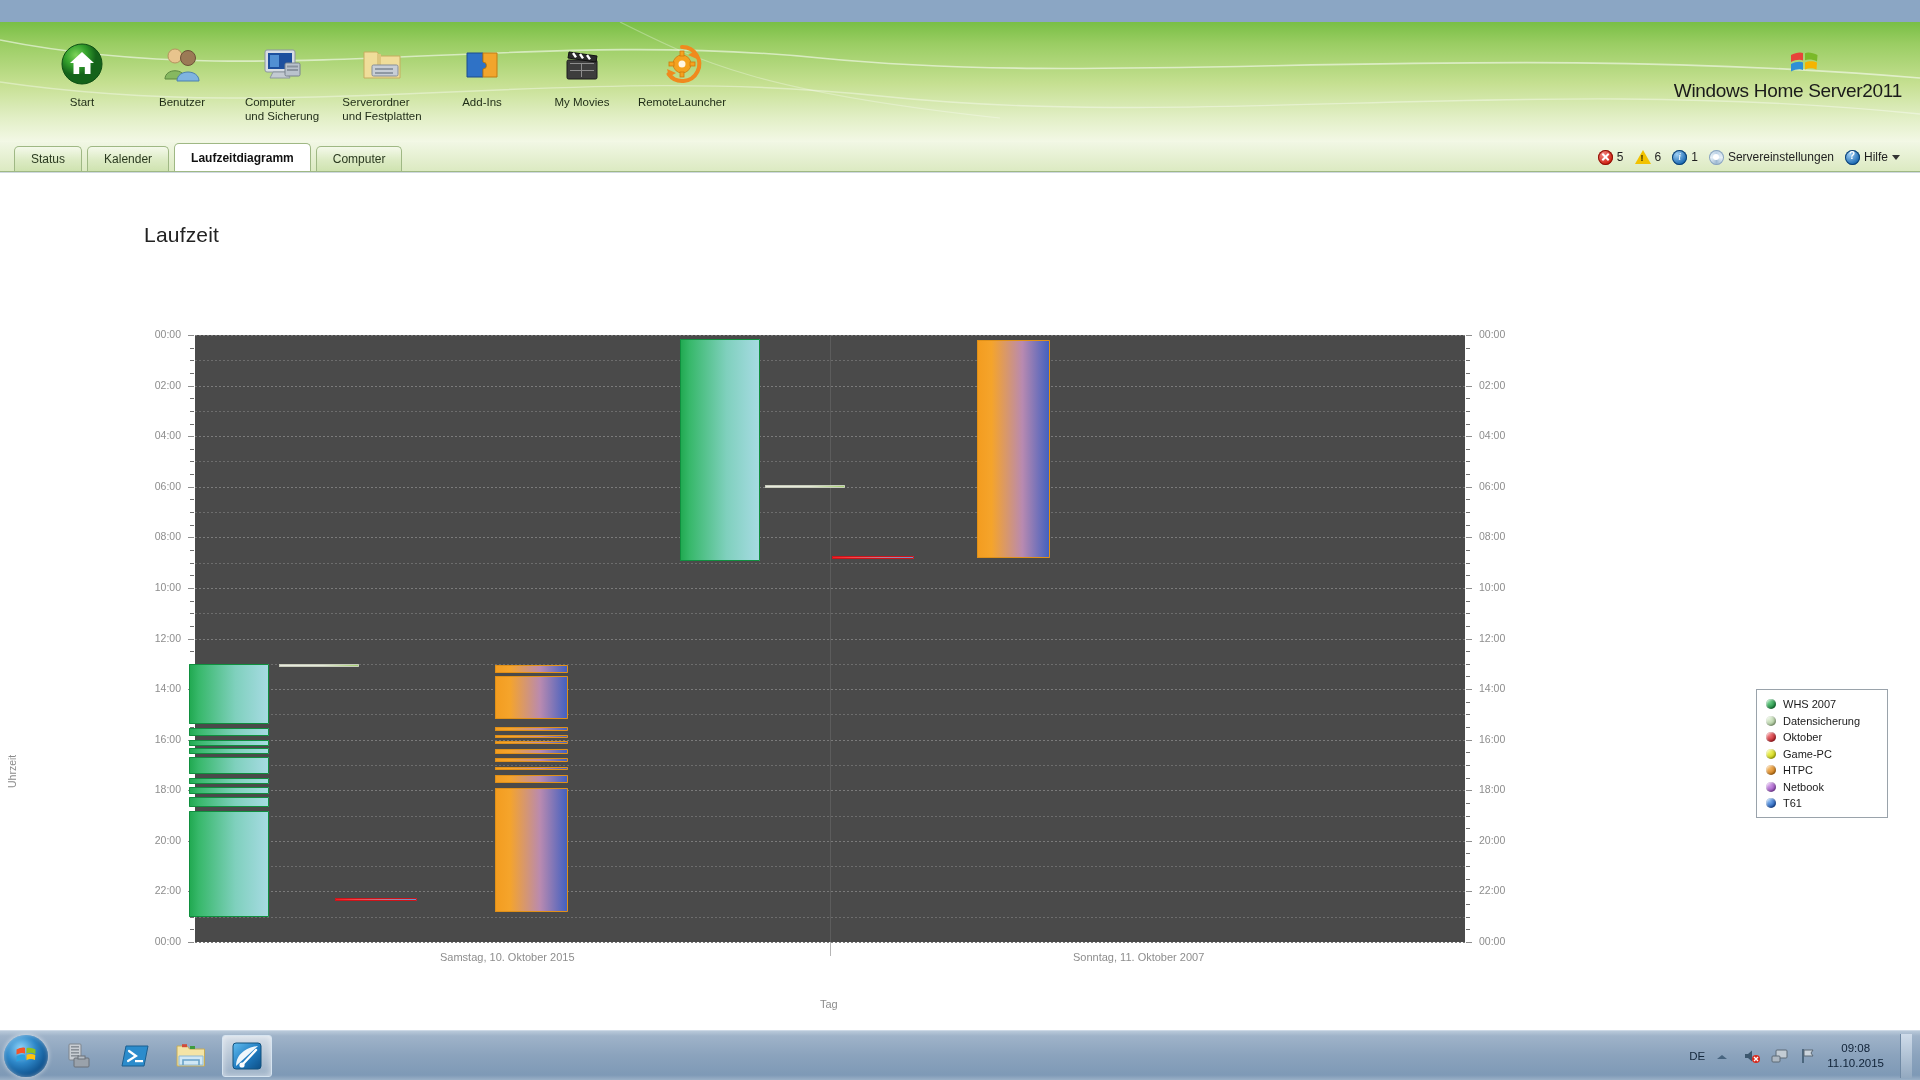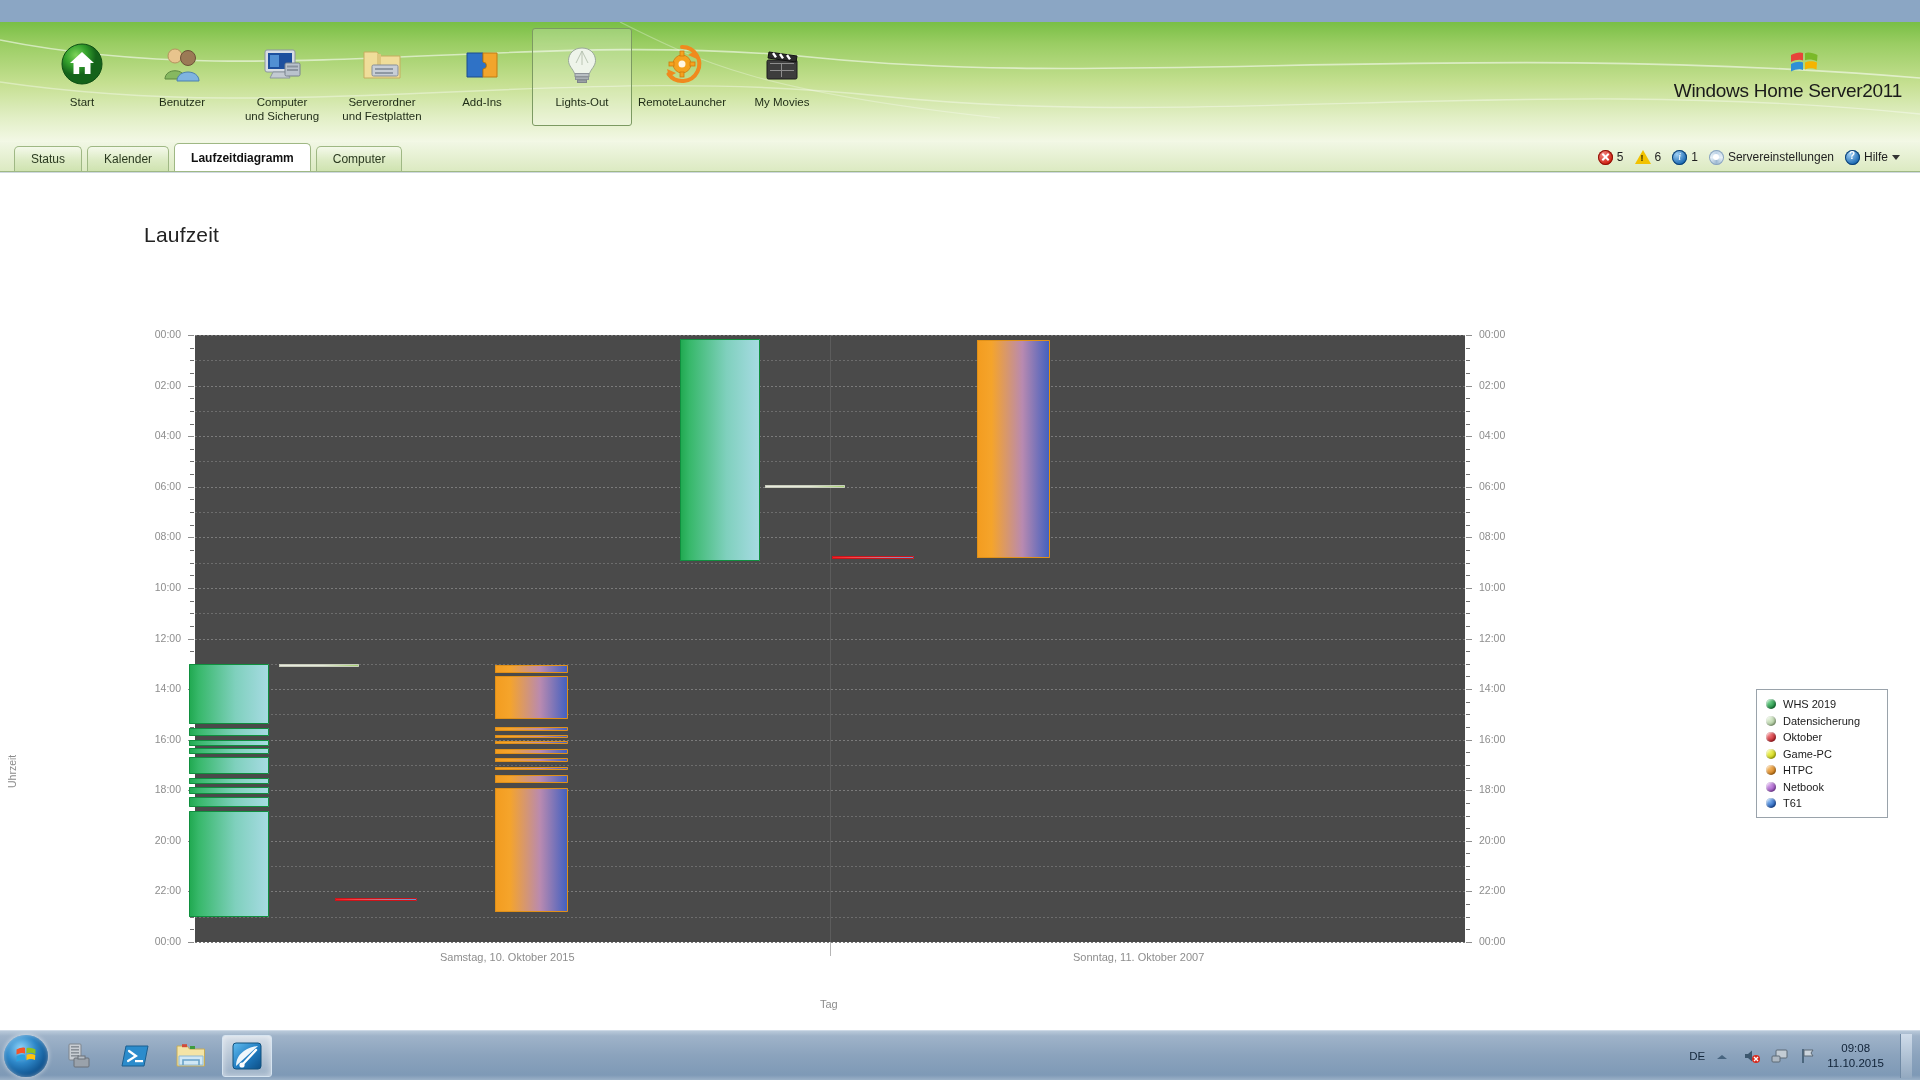--- a/index.html
+++ b/index.html
@@ -53,21 +53,21 @@
   }
   .ribbon .swoosh { position:absolute; left:0; top:0; width:1920px; height:120px; }
   .nav-items { position: relative; display: flex; align-items: flex-start; padding-left: 32px; padding-top: 6px; }
   .nav-item {
     width: 100px; min-height: 98px; display:flex; flex-direction: column;
     align-items:center; padding-top: 12px; border:1px solid transparent; border-radius:3px;
     cursor: default;
   }
   .nav-item.selected { border-color:#7c9a62; background: rgba(255,255,255,0.22); }
   .nav-ico { width: 46px; height: 46px; margin-bottom: 8px; position:relative; }
-  .nav-label { font-size: 11.5px; color:#1e2b16; text-align:center; line-height: 14px; white-space: pre-line; }
+  .nav-label { font-size: 11.5px; color:#1e2b16; text-align:left; line-height: 14px; white-space: pre-line; }
   .whs-logo { position:absolute; right: 18px; top: 58px; text-align:right; }
   .whs-logo .lg-txt { font-size: 19px; color:#1a1a1a; letter-spacing:-0.3px; font-family:"Liberation Sans", sans-serif;}
   .whs-flag { position:absolute; right: 101px; top: 28px; width: 30px; height: 26px; }
 
   
   .tabstrip {
     position:absolute; left:0; top:142px; width:1920px; height:30px;
     background: linear-gradient(to bottom,#f1f7e4 0%, #dceac2 100%);
     border-bottom: 1px solid #9fb884;
     display:flex; align-items:flex-end; padding-left: 14px;
@@ -272,64 +272,52 @@
       <div class="nav-item">
         <div class="nav-ico">
           <svg viewBox="0 0 46 46" width="46" height="46">
             <path d="M8 12 h16 v9 a3.5 3.5 0 0 1 0 7 v8 h-16 Z" fill="#2f72c6" stroke="#1d4d8c"></path>
             <path d="M24 12 h14 v24 h-14 v-8 a3.5 3.5 0 0 0 0 -7 Z" fill="#f2a52c" stroke="#c07c13"></path>
           </svg>
         </div>
         <div class="nav-label">Add-Ins</div>
       </div>
 
-      <div class="nav-item selected">
+
+      <div class="nav-item">
         <div class="nav-ico">
           <svg viewBox="0 0 46 46" width="46" height="46">
-            <path d="M23 7 C14.5 7 9.5 13 9.5 19.5 C9.5 25 14 28 15.5 32.5 h15 C32 28 36.5 25 36.5 19.5 C36.5 13 31.5 7 23 7 Z" fill="#eef4ea" stroke="#9aa89a" stroke-width="1"></path>
-            <path d="M23 10 L17 22 M23 10 L29 22 M23 10 L23 24" stroke="#b3bfae" stroke-width="0.9" fill="none"></path>
-            <rect x="16" y="32.5" width="14" height="3" fill="#b9bfc3" stroke="#8d9399"></rect>
-            <rect x="16.5" y="36" width="13" height="2.5" fill="#aab0b5" stroke="#8d9399"></rect>
-            <rect x="18.5" y="39" width="9" height="2.5" fill="#9aa0a5" stroke="#7f858a"></rect>
+            <rect x="8" y="19" width="30" height="19" rx="1.5" fill="#3d3d3d" stroke="#1c1c1c"></rect>
+            <path d="M10 11 L38 15 L37 21 L9 17 Z" fill="#2b2b2b" stroke="#111"></path>
+            <path d="M14 12 l3 4.4 M21 13 l3 4.4 M28 14 l3 4.4" stroke="#fff" stroke-width="2.4"></path>
+            <rect x="11" y="22" width="24" height="1" fill="#8d8d8d"></rect>
+            <rect x="22" y="22" width="1" height="14" fill="#8d8d8d"></rect>
+            <rect x="11" y="29" width="24" height="1" fill="#8d8d8d"></rect>
           </svg>
         </div>
-        <div class="nav-label">Lights-Out</div>
+        <div class="nav-label">My Movies</div>
       </div>
 
       <div class="nav-item">
         <div class="nav-ico">
           <svg viewBox="0 0 46 46" width="46" height="46">
             <path d="M23 6 A17 17 0 1 1 9.5 33" stroke="#f08a1e" stroke-width="4" fill="none" stroke-linecap="round"></path>
             <path d="M8 28 L10 36 L17 32 Z" fill="#f08a1e"></path>
             <path d="M38 18 L36 10 L29 14 Z" fill="#f08a1e"></path>
             <g fill="#f5a21f" stroke="#d07a0c" stroke-width="0.8">
               <circle cx="23" cy="23" r="9"></circle>
               <rect x="21" y="10" width="4" height="5"></rect>
                 <rect x="21" y="31" width="4" height="5"></rect>
               <rect x="10" y="21" width="5" height="4"></rect>
                 <rect x="31" y="21" width="5" height="4"></rect>
             </g>
             <circle cx="23" cy="23" r="3.5" fill="#fff7e6"></circle>
           </svg>
         </div>
         <div class="nav-label">RemoteLauncher</div>
-      </div>
-
-      <div class="nav-item">
-        <div class="nav-ico">
-          <svg viewBox="0 0 46 46" width="46" height="46">
-            <rect x="8" y="19" width="30" height="19" rx="1.5" fill="#3d3d3d" stroke="#1c1c1c"></rect>
-            <path d="M10 11 L38 15 L37 21 L9 17 Z" fill="#2b2b2b" stroke="#111"></path>
-            <path d="M14 12 l3 4.4 M21 13 l3 4.4 M28 14 l3 4.4" stroke="#fff" stroke-width="2.4"></path>
-            <rect x="11" y="22" width="24" height="1" fill="#8d8d8d"></rect>
-            <rect x="22" y="22" width="1" height="14" fill="#8d8d8d"></rect>
-            <rect x="11" y="29" width="24" height="1" fill="#8d8d8d"></rect>
-          </svg>
-        </div>
-        <div class="nav-label">My Movies</div>
       </div>
     </div>
 
     <svg class="whs-flag" viewBox="0 0 30 26">
       <path d="M14 3 C11 1.5 6 3 2 5 L2 12 C6 10 11 9 14 10.5 Z" fill="#e8443a"></path>
       <path d="M16 3.2 C19 1.8 24.5 3 28.5 5 L28 11.5 C24 9.5 19 9 16 10.3 Z" fill="#7ab929"></path>
       <path d="M2 14 C6 12 11 11 14 12.5 L14 20 C11 18.5 6 19.5 2 21.5 Z" fill="#2e8fd6"></path>
       <path d="M16 12.4 C19 11 24 10.5 28 12.5 L27.5 19.5 C23.5 17.5 19 18 16 19.5 Z" fill="#f5b400"></path>
     </svg>
     <div class="whs-logo">
@@ -585,21 +573,21 @@
       <div class="xsep-out" style="left:830px; top:769px; height:14px;"></div>
 
       <div class="xlabel" style="left:440px; top:778px;">Samstag, 10. Oktober 2015</div>
       <div class="xlabel" style="left:1073px; top:778px;">Sonntag, 11. Oktober 2007</div>
       <div class="xaxis-title" style="left:820px; top:825px;">Tag</div>
     </div>
 
     <div class="legend">
       <div class="legend-row">
         <span class="dot" style="background:radial-gradient(circle at 34% 30%, #6fd08a, #18893d 75%)"></span>
-        <span class="legend-txt">WHS 2019</span>
+        <span class="legend-txt">WHS 2007</span>
       </div>
       <div class="legend-row">
         <span class="dot" style="background:radial-gradient(circle at 34% 30%, #e0efd6, #a8c897 75%)"></span>
         <span class="legend-txt">Datensicherung</span>
       </div>
       <div class="legend-row">
         <span class="dot" style="background:radial-gradient(circle at 34% 30%, #f07a7e, #c02027 75%)"></span>
         <span class="legend-txt">Oktober</span>
       </div>
       <div class="legend-row">

